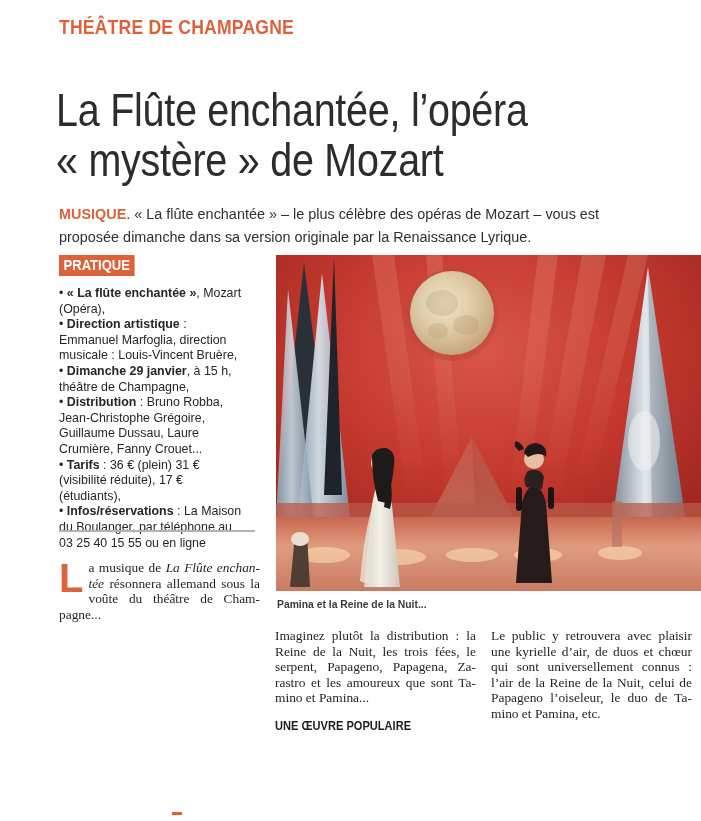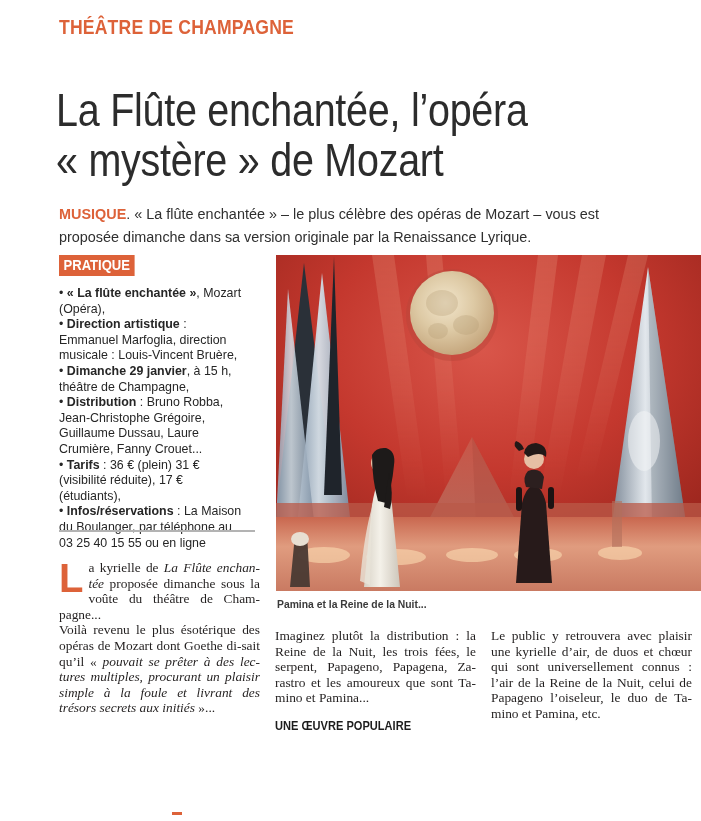--- a/index.html
+++ b/index.html
@@ -353,24 +353,21 @@
       </g>
 
       <rect x="336" y="246" width="10" height="46" fill="#b2705c" opacity="0.6"></rect>
     </svg>
   </div>
 
   <div class="caption">Pamina et la Reine de la Nuit...</div>
 
   <div class="col" id="col1">
     <p>
-      <span class="dropcap">L</span><span>a kyrielle de </span><i>La Flûte enchan-tée</i><span> proposée dimanche sous la voûte du théâtre de Cham-pagne...</span>
-    </p>
-    <p>
-      <span>Voilà revenu le plus ésotérique des opéras de Mozart dont Goethe di-sait qu’il « </span><i>pouvait se prêter à des lec-tures multiples, procurant un plaisir simple à la foule et livrant des trésors secrets aux initiés</i><span> »...</span>
+      <span class="dropcap">L</span><span>a musique de </span><i>La Flûte enchan-tée</i><span> résonnera allemand sous la voûte du théâtre de Cham-pagne...</span>
     </p>
   </div>
 
   <div class="col" id="col2">
     <p>Imaginez plutôt la distribution : la Reine de la Nuit, les trois fées, le serpent, Papageno, Papagena, Za-rastro et les amoureux que sont Ta-mino et Pamina...</p>
     <div class="subhead">UNE ŒUVRE POPULAIRE</div>
   </div>
 
   <div class="col" id="col3">
     <p>Le public y retrouvera avec plaisir une kyrielle d’air, de duos et chœur qui sont universellement connus : l’air de la Reine de la Nuit, celui de Papageno l’oiseleur, le duo de Ta-mino et Pamina, etc.</p>

